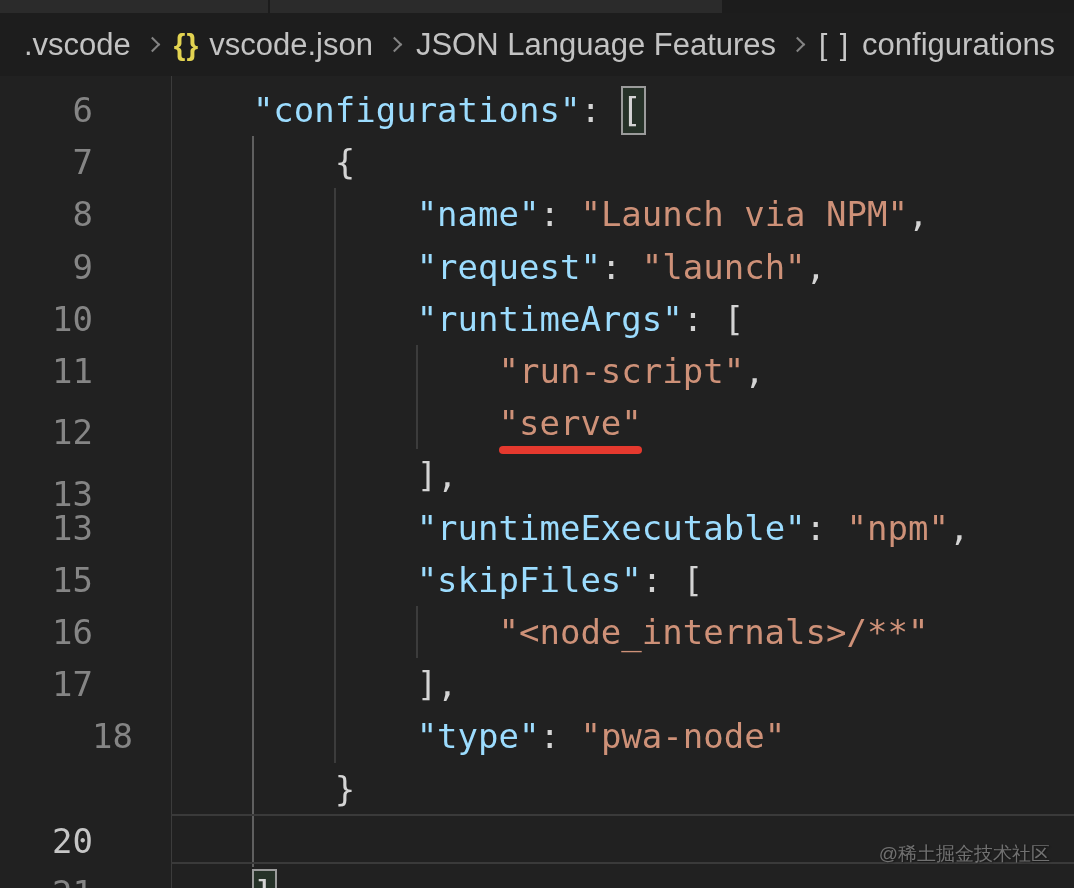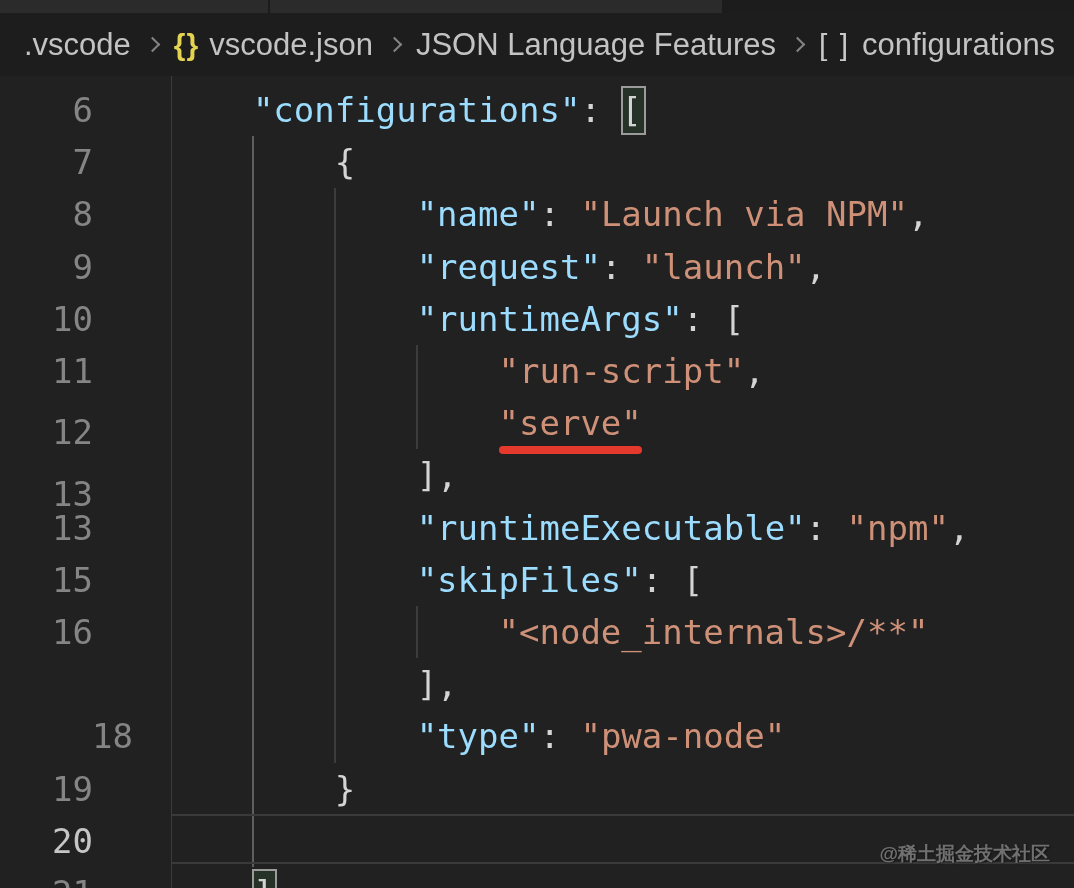--- a/index.html
+++ b/index.html
@@ -42,21 +42,21 @@
   .lnum{position:absolute;left:0;width:93px;height:52.2px;line-height:52.2px;text-align:right;
     font-family:"DejaVu Sans Mono",monospace;font-size:34px;color:var(--line-number);z-index:3;}
   .lnum.active{color:var(--line-number-active);}
   .code-line{position:absolute;left:171px;height:52.2px;line-height:52.2px;white-space:pre;
     font-family:"DejaVu Sans Mono",monospace;font-size:34px;color:var(--punctuation);z-index:3;}
   .tok-k{color:var(--key);}
   .tok-s{color:var(--string);}
   .tok-p{color:var(--punctuation);}
   .error-underline{position:absolute;height:7.5px;border-radius:4px;background:var(--error-underline);z-index:4;}
   .watermark{position:absolute;right:24px;top:765px;font-size:19px;color:var(--watermark-fg);
-    opacity:0.72;z-index:5;text-shadow:1px 1px 2px rgba(0,0,0,0.6);font-weight:bold;}
+    opacity:0.72;z-index:5;text-shadow:1px 1px 2px rgba(0,0,0,0.6);}
 </style>
 </head>
 <body>
 
 <div class="screen">
 
   <div class="tab-strip">
     <div class="tab t1"></div>
     <div class="tab t2"></div>
   </div>
@@ -98,24 +98,24 @@
       <div class="lnum" style="top: 313px; margin-top: 17px;">12</div>
       <div class="code-line" style="top: 321.2px;">                <span class="tok-s">"serve"</span></div>
       <div class="lnum" style="top: 392px;">13</div>
       <div class="code-line" style="top: 373.4px;">            <span class="tok-p">],</span></div>
       <div class="lnum" style="top: 425.6px;">13</div>
       <div class="code-line" style="top: 425.6px;">            <span class="tok-k">"runtimeExecutable"</span><span class="tok-p">: </span><span class="tok-s">"npm"</span><span class="tok-p">,</span></div>
       <div class="lnum" style="top: 477.8px;">15</div>
       <div class="code-line" style="top: 477.8px;">            <span class="tok-k">"skipFiles"</span><span class="tok-p">: </span><span class="tok-p">[</span></div>
       <div class="lnum" style="top: 530px;">16</div>
       <div class="code-line" style="top: 530px;">                <span class="tok-s">"&lt;node_internals&gt;/**"</span></div>
+      <div class="lnum" style="top: 582.2px;">17</div>
       <div class="code-line" style="top: 582.2px;">            <span class="tok-p">],</span></div>
       <div class="lnum" style="top: 634.4px; margin-left: 40px;">18</div>
       <div class="code-line" style="top: 634.4px;">            <span class="tok-k">"type"</span><span class="tok-p">: </span><span class="tok-s">"pwa-node"</span></div>
-      <div class="lnum" style="top: 686.6px;">19</div>
       <div class="code-line" style="top: 686.6px;">        <span class="tok-p">}</span></div>
       <div class="lnum active" style="top: 738.8px; padding-left: 20px;">20</div>
       <div class="code-line" style="top: 738.8px;"></div>
       <div class="lnum" style="top: 791px;">21</div>
       <div class="code-line" style="top: 791px;">    <span class="tok-p">]</span></div>
       <div class="error-underline" style="left: 498.68px; top: 370.2px; width: 143.36px;"></div>
     </div>
 
 </div>
 

